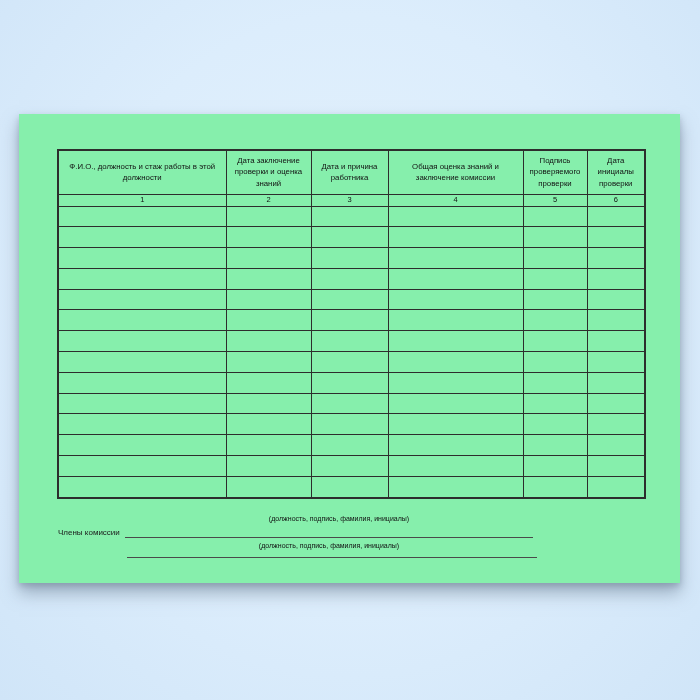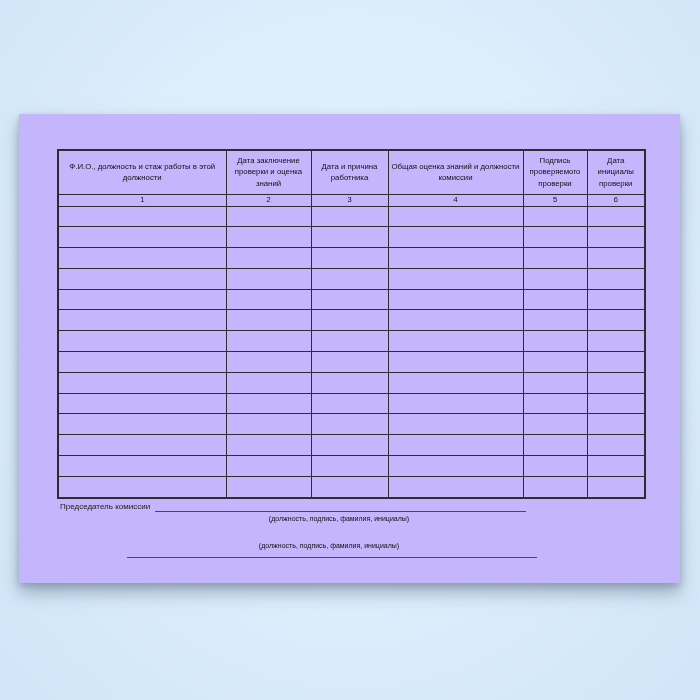--- a/index.html
+++ b/index.html
@@ -5,21 +5,21 @@
 <style>
   html,body{margin:0;padding:0;}
   body{
     width:700px;height:700px;position:relative;overflow:hidden;
     background:radial-gradient(ellipse at 50% 45%, #e4f2fd 0%, #dcedfc 55%, #d0e5f8 100%);
     font-family:"Liberation Sans","DejaVu Sans",sans-serif;
     color:#1a1a1a;
   }
   .page{
     position:absolute;left:19px;top:114px;width:661px;height:469px;
-    background:#c4b5fd;
+    background:#86efac;
     box-shadow:0 10px 16px rgba(96,116,136,.50), 0 3px 6px rgba(96,116,136,.35);
   }
   table.form-table{
     position:absolute;left:38px;top:35px;width:587px;
     border-collapse:collapse;table-layout:fixed;
     border:2px solid #2d2d2d;
   }
   .form-table th,.form-table td{
     border:1px solid #2d2d2d;padding:0;margin:0;
   }
@@ -53,21 +53,21 @@
         <col style="width:77px">
       <col style="width:135px">
         <col style="width:64px">
         <col style="width:58px">
     </colgroup>
     <thead>
       <tr class="labels-row">
         <th>Ф.И.О., должность и стаж работы в этой должности</th>
         <th>Дата заключение проверки и оценка знаний</th>
         <th>Дата и причина работника</th>
-        <th>Общая оценка знаний и должности комиссии</th>
+        <th>Общая оценка знаний и заключение комиссии</th>
         <th>Подпись проверяемого проверки</th>
         <th>Дата инициалы проверки</th>
       </tr>
       <tr class="numbers-row">
         <th>1</th>
         <th>2</th>
         <th>3</th>
         <th>4</th>
         <th>5</th>
         <th>6</th>
@@ -184,25 +184,25 @@
           <td></td>
           <td></td>
           <td></td>
           <td></td>
         </tr>
       </tbody>
   </table>
 
   <div class="signatures">
 
-    <div class="sig-row" style="left:41px;top:0;width:466px">
-      <span class="sig-label">Председатель комиссии</span>
+    <div class="sig-caption" style="left:133px;top:13px;width:374px">(должность, подпись, фамилия, инициалы)</div>
+
+    <div class="sig-row" style="left:39px;top:26px;width:475px">
+      <span class="sig-label">Члены комиссии</span>
       <span class="sig-line"></span>
     </div>
-    <div class="sig-caption" style="left:133px;top:13px;width:374px">(должность, подпись, фамилия, инициалы)</div>
-
     <div class="sig-caption" style="left:106px;top:40px;width:408px">(должность, подпись, фамилия, инициалы)</div>
 
     <div class="sig-extra-line" style="left:108px;top:50px;width:410px"></div>
 
   </div>
 
 </div>
 
 </body></html>

